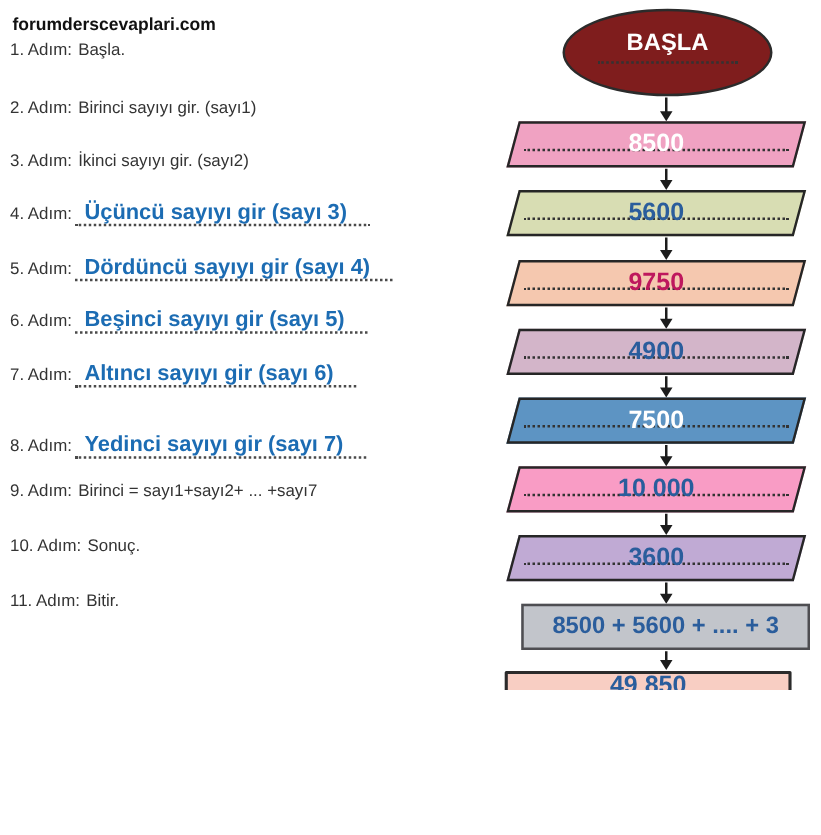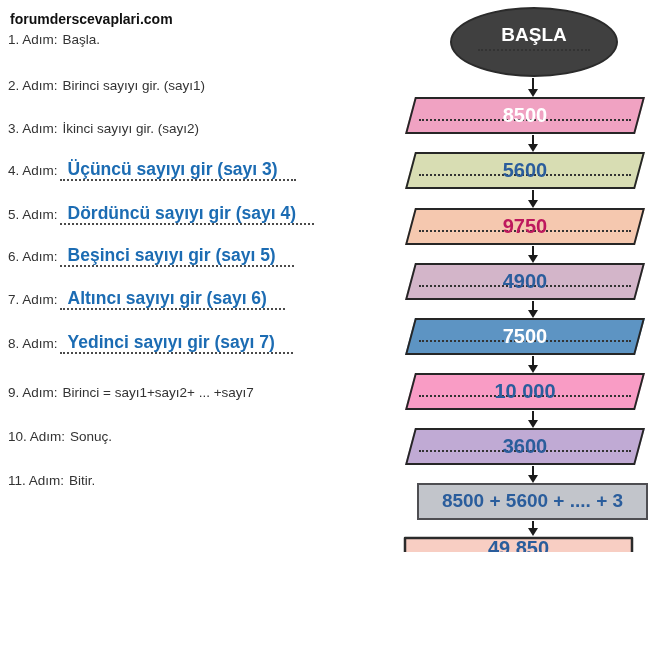--- a/index.html
+++ b/index.html
@@ -56,26 +56,26 @@
 
   <div class="site-title">forumderscevaplari.com</div>
 
   <div class="step" style="top:32px"><span class="lbl">1. Adım:</span><span class="txt">Başla.</span></div>
   <div class="step" style="top:78px"><span class="lbl">2. Adım:</span><span class="txt">Birinci sayıyı gir. (sayı1)</span></div>
   <div class="step" style="top:121px"><span class="lbl">3. Adım:</span><span class="txt">İkinci sayıyı gir. (sayı2)</span></div>
   <div class="step" style="top:160px"><span class="lbl">4. Adım:</span><span class="hand" style="color: rgb(28, 108, 179);">Üçüncü sayıyı gir (sayı 3)</span></div>
   <div class="step" style="top:204px"><span class="lbl">5. Adım:</span><span class="hand" style="color: rgb(28, 108, 179);">Dördüncü sayıyı gir (sayı 4)</span></div>
   <div class="step" style="top:246px"><span class="lbl">6. Adım:</span><span class="hand" style="color: rgb(28, 108, 179);">Beşinci sayıyı gir (sayı 5)</span></div>
   <div class="step" style="top:289px"><span class="lbl">7. Adım:</span><span class="hand" style="color: rgb(28, 108, 179);">Altıncı sayıyı gir (sayı 6)</span></div>
-  <div class="step" style="top:333px"><span class="lbl">8. Adım:</span><span class="hand" style="color: rgb(28, 108, 179);">Yedinci sayıyı gir (sayı 7)</span></div>
+  <div class="step" style="top:346px"><span class="lbl">8. Adım:</span><span class="hand" style="color: rgb(28, 108, 179);">Yedinci sayıyı gir (sayı 7)</span></div>
   <div class="step" style="top:385px"><span class="lbl">9. Adım:</span><span class="txt">Birinci = sayı1+sayı2+ ... +sayı7</span></div>
   <div class="step" style="top:429px"><span class="lbl">10. Adım:</span><span class="txt">Sonuç.</span></div>
   <div class="step" style="top:473px"><span class="lbl">11. Adım:</span><span class="txt">Bitir.</span></div>
 
-  <div class="ellipse" style="top: 7px; background-color: #404040;">
+  <div class="ellipse" style="top: 7px; background-color: #7f1d1d;">
     <div class="ellipse-label" style="top: 15px; font-size: 19px; color: rgb(255, 255, 255);">BAŞLA</div>
     <div class="ellipse-dots" style="left:26px; right:26px; top:40px;"></div>
   </div>
 
   <div class="arrow" style="top:78px; height:19px;"></div>
 
   <div class="node-pgram" style="top:97px">
     <div class="pgram-shape" style="background-color: rgb(240, 162, 194);"></div>
     <div class="node-dots"></div>
     <div class="node-label" style="color: rgb(255, 255, 255);">8500</div>

